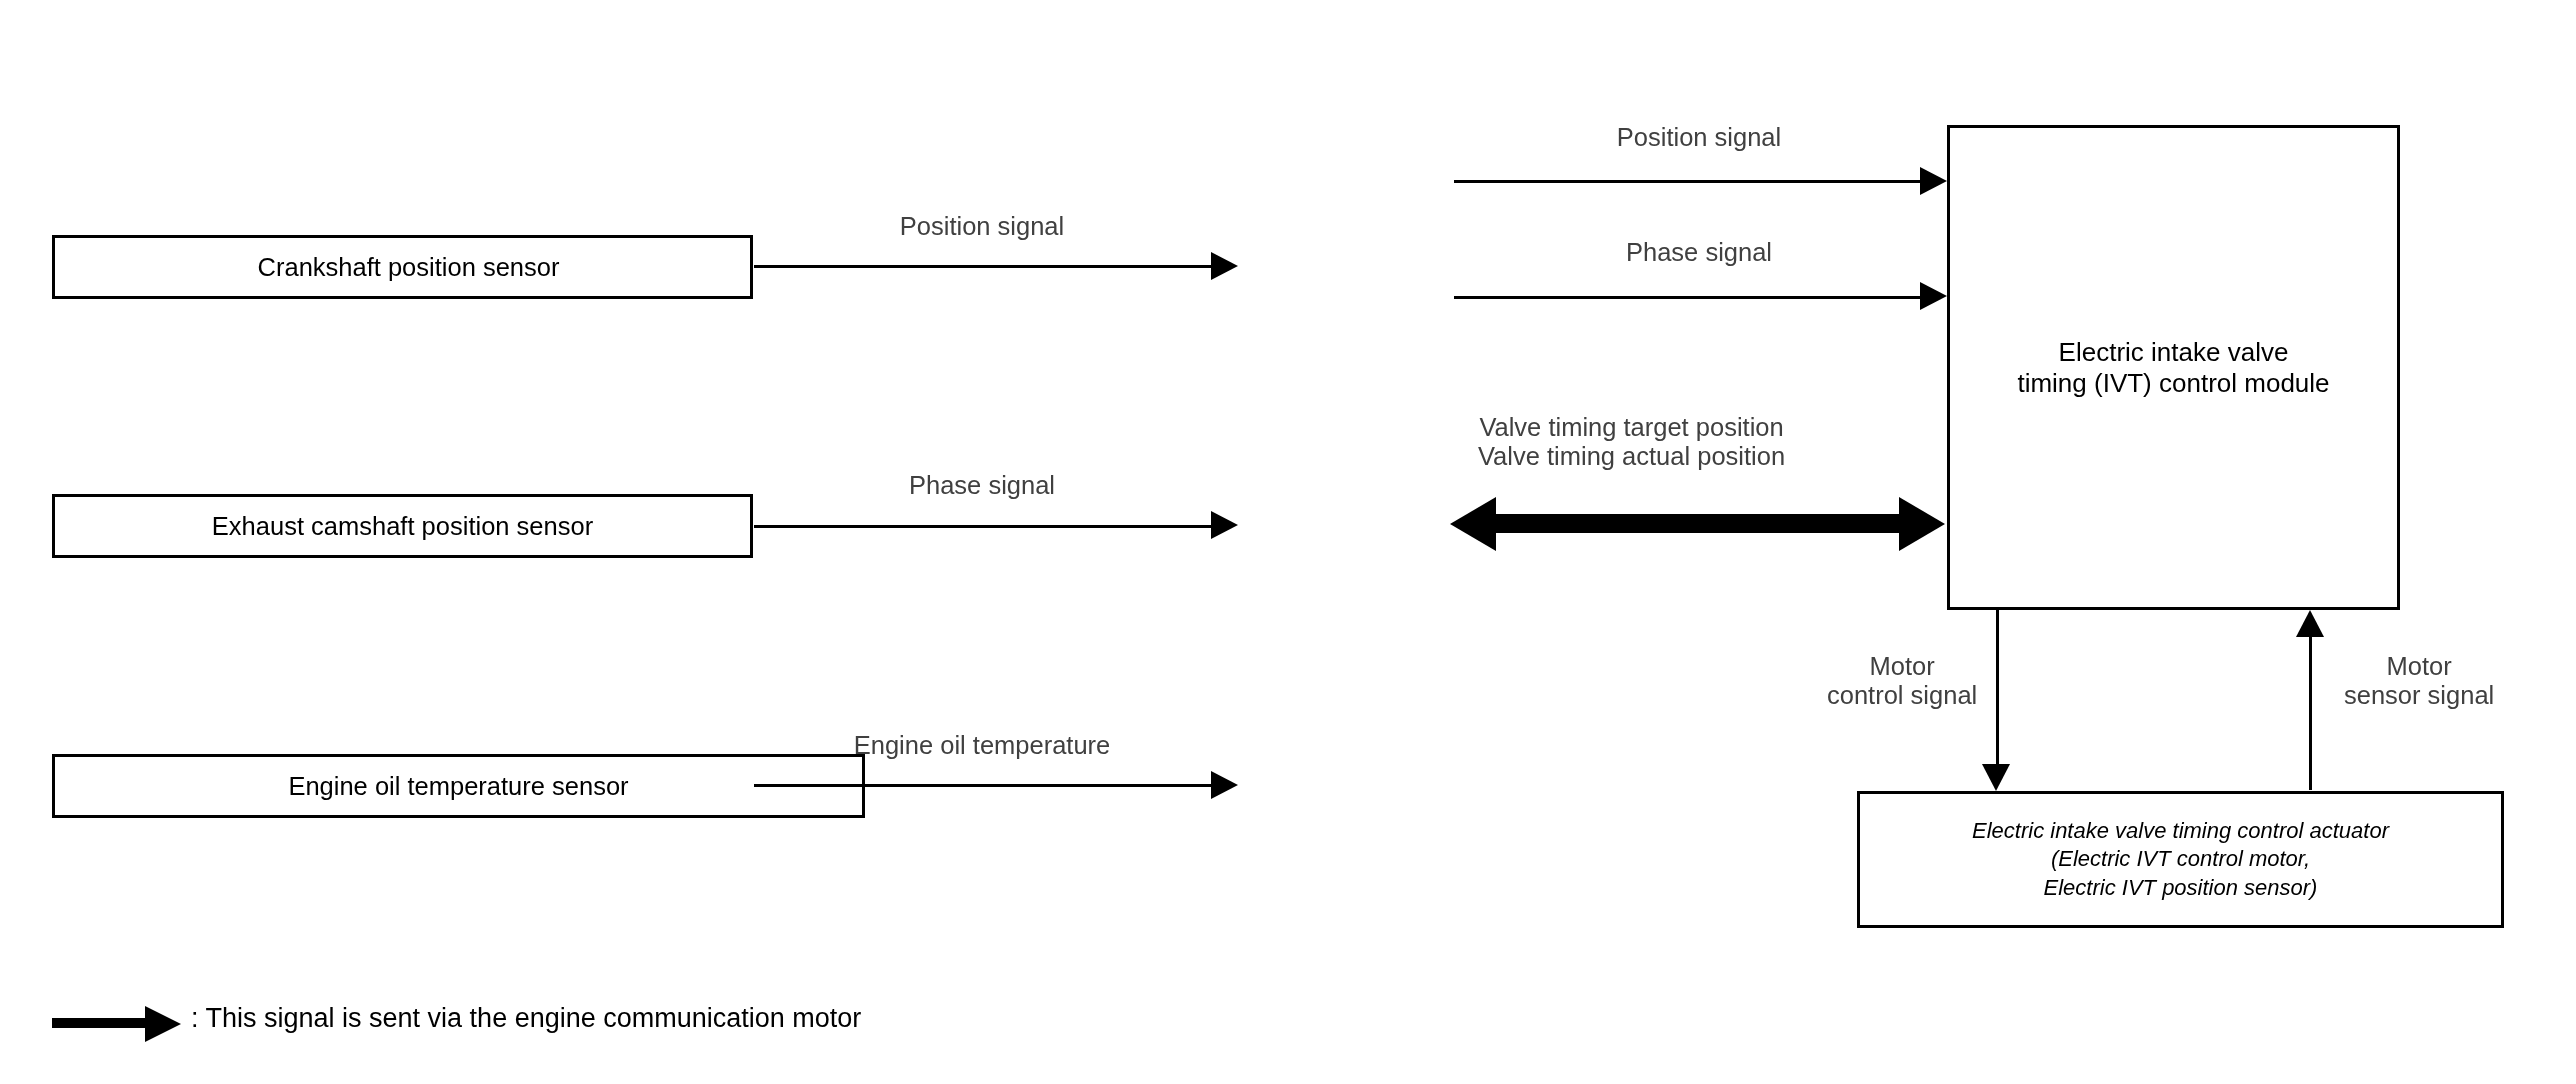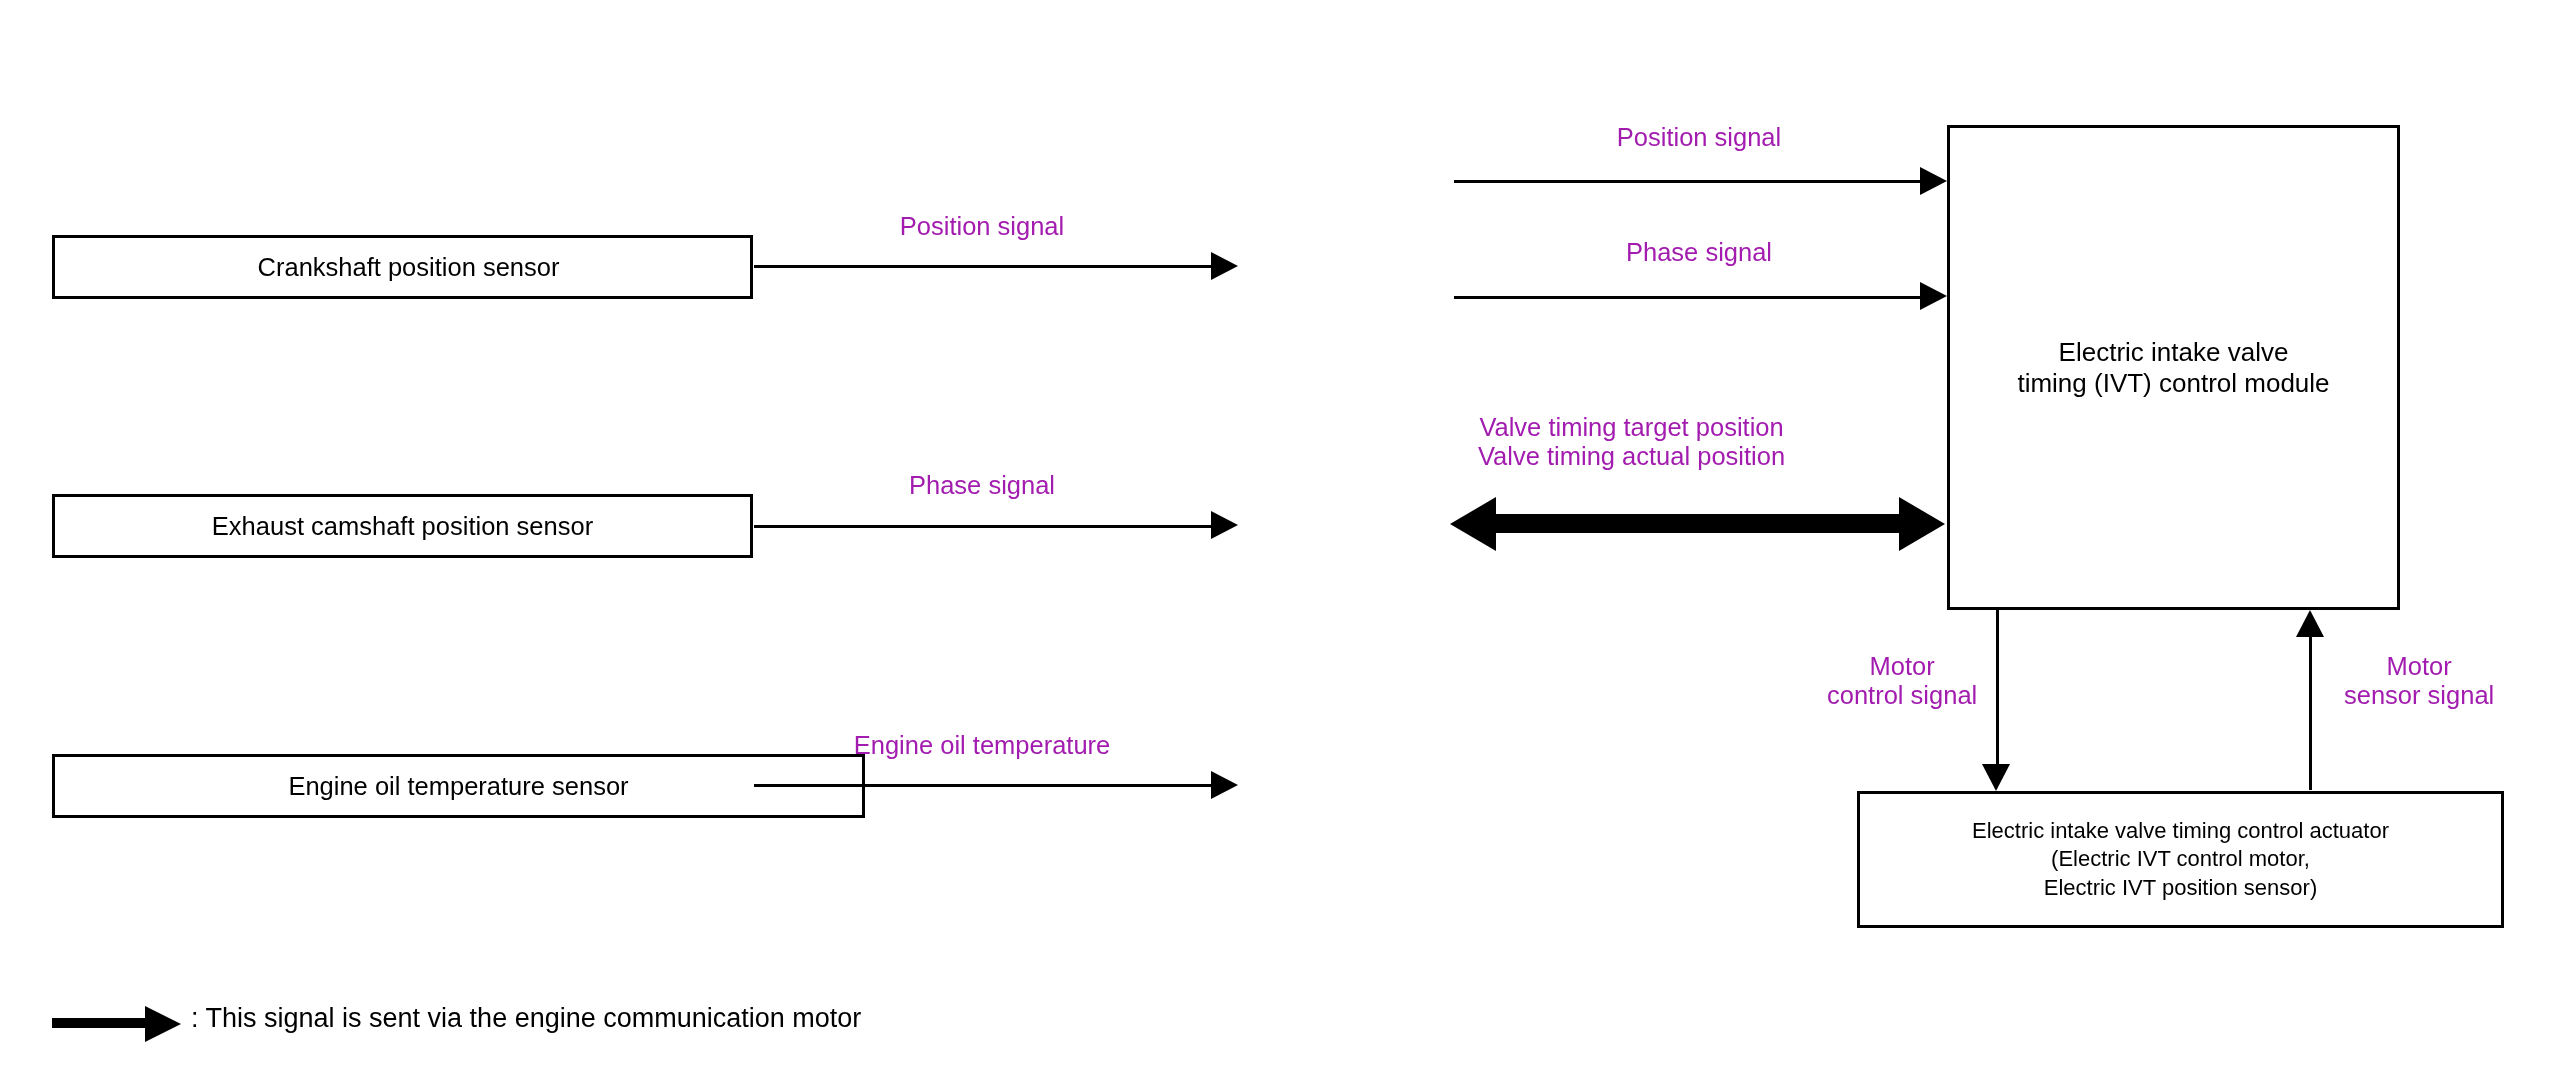--- a/index.html
+++ b/index.html
@@ -57,21 +57,21 @@
   }
 
   #box-ivt-module {
     left: 1947px; top: 125px; width: 453px; height: 485px;
   }
   #box-ivt-module .box-label { font-size: 26px; }
 
   #box-actuator {
     left: 1857px; top: 791px; width: 647px; height: 137px;
   }
-  #box-actuator .box-label { font-size: 22px; line-height: 1.28; }
+  #box-actuator .box-label { font-size: 22px; line-height: 1.28; font-style: italic; }
 
   
   .hline {
     position: absolute;
     height: 3.2px;
     background: #000000;
   }
   .vline {
     position: absolute;
     width: 3.2px;
@@ -114,21 +114,21 @@
     height: 19px;
     background: #000000;
   }
 
   
   .edge-label {
     position: absolute;
     font-size: 25.5px;
     line-height: 1.13;
     white-space: pre-line;
-    color: #a21caf;
+    color: #404040;
   }
   .edge-label.center { transform: translateX(-50%); text-align: center; }
   .edge-label.leftal { text-align: center; }
 
   
   #legend-arrow-shaft {
     position: absolute;
     left: 52px; top: 1018px;
     width: 96px; height: 10.2px;
     background: #000000;

